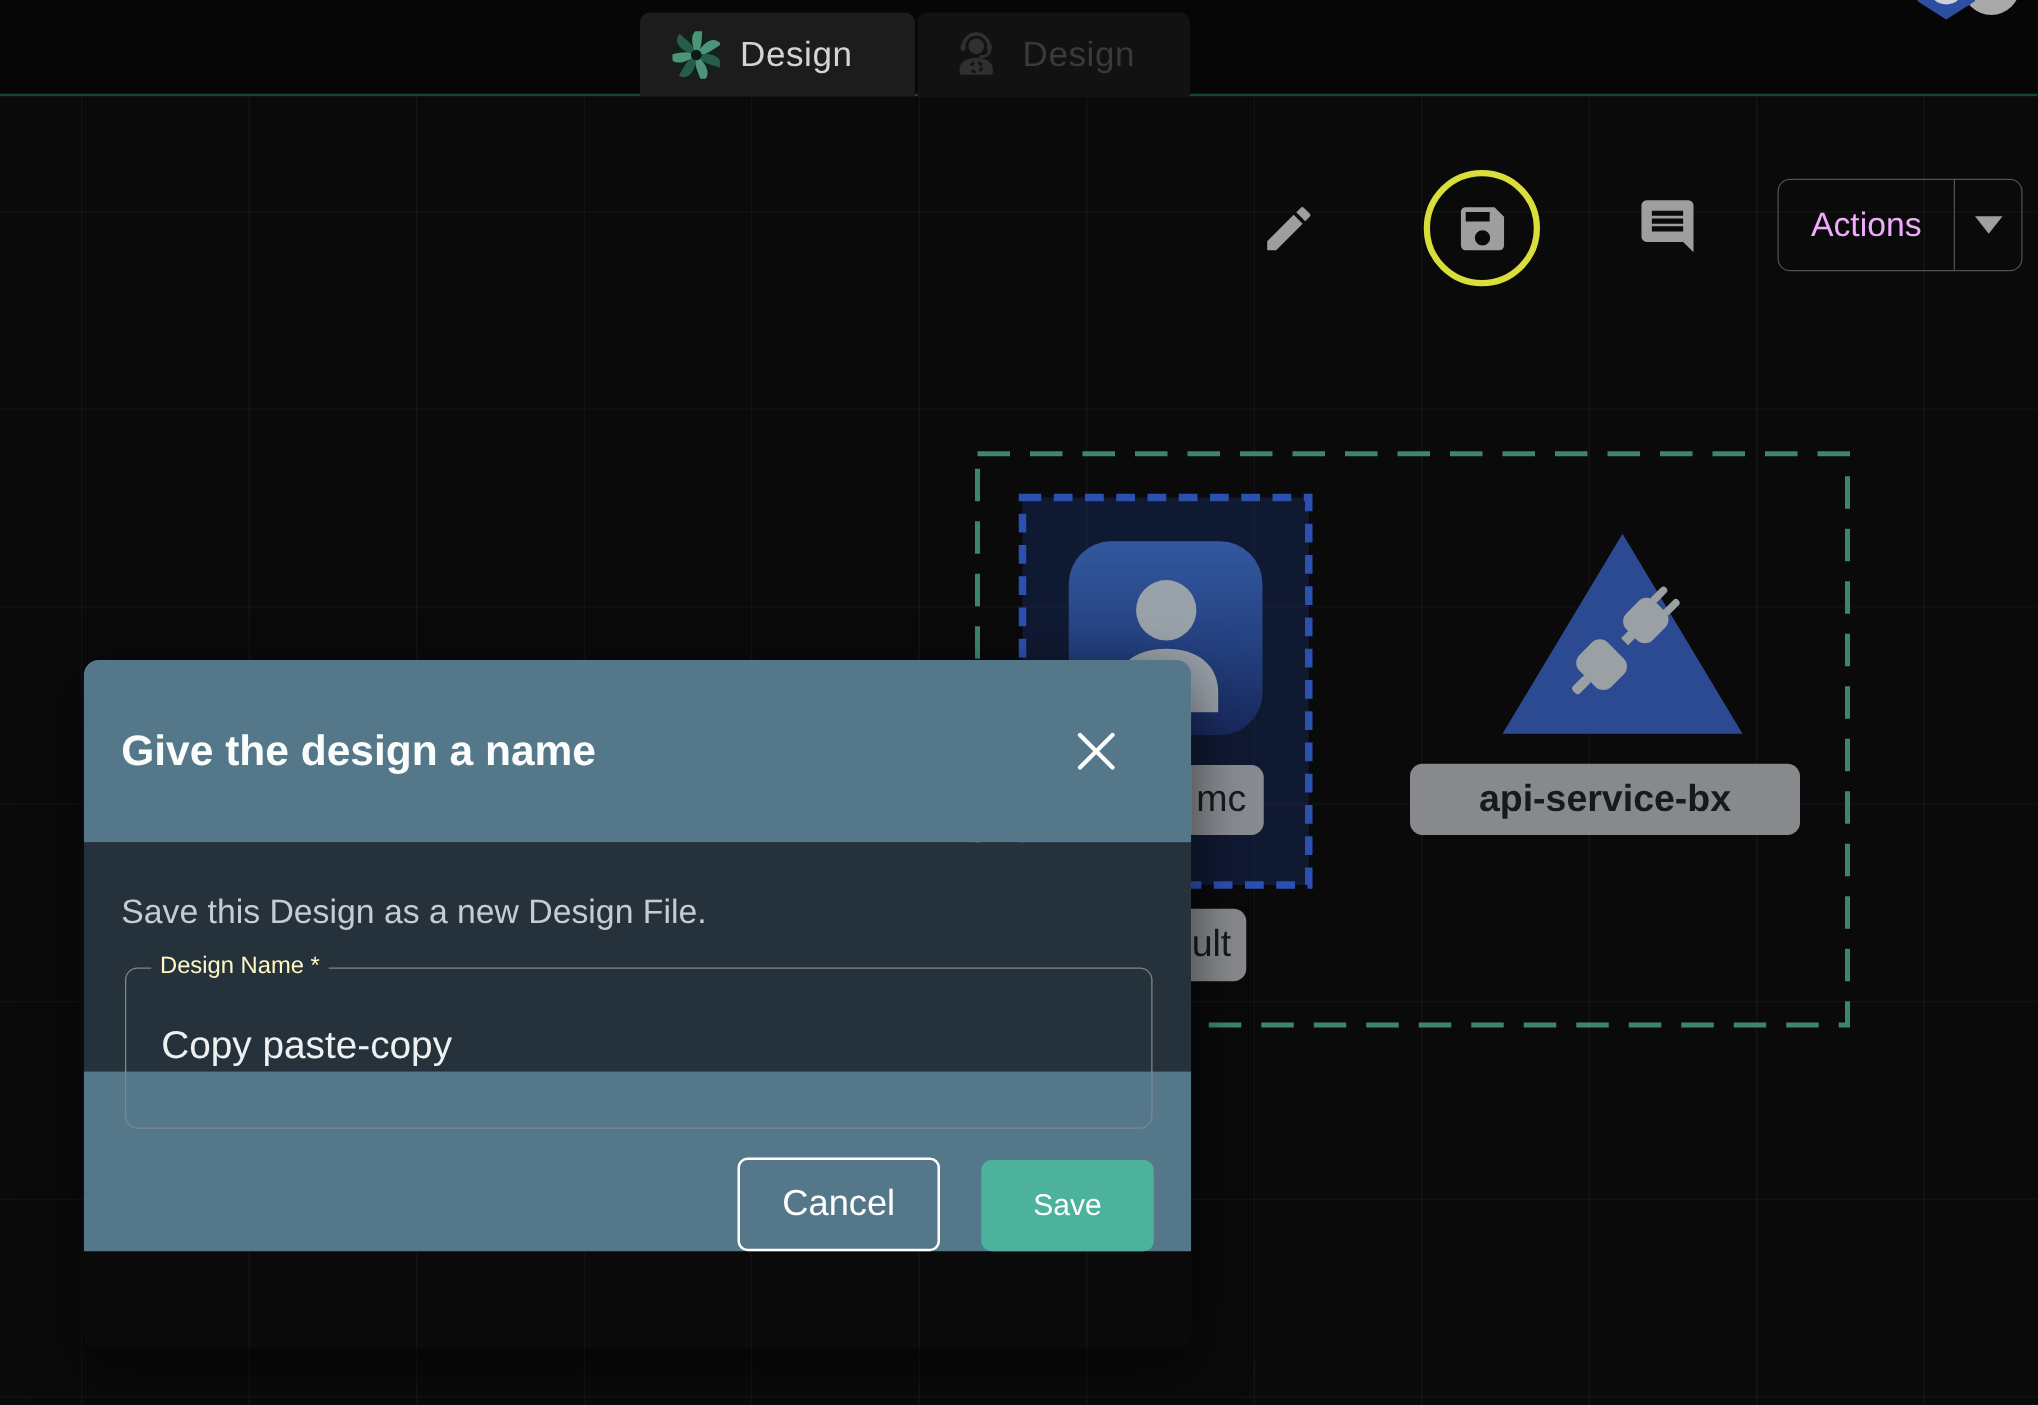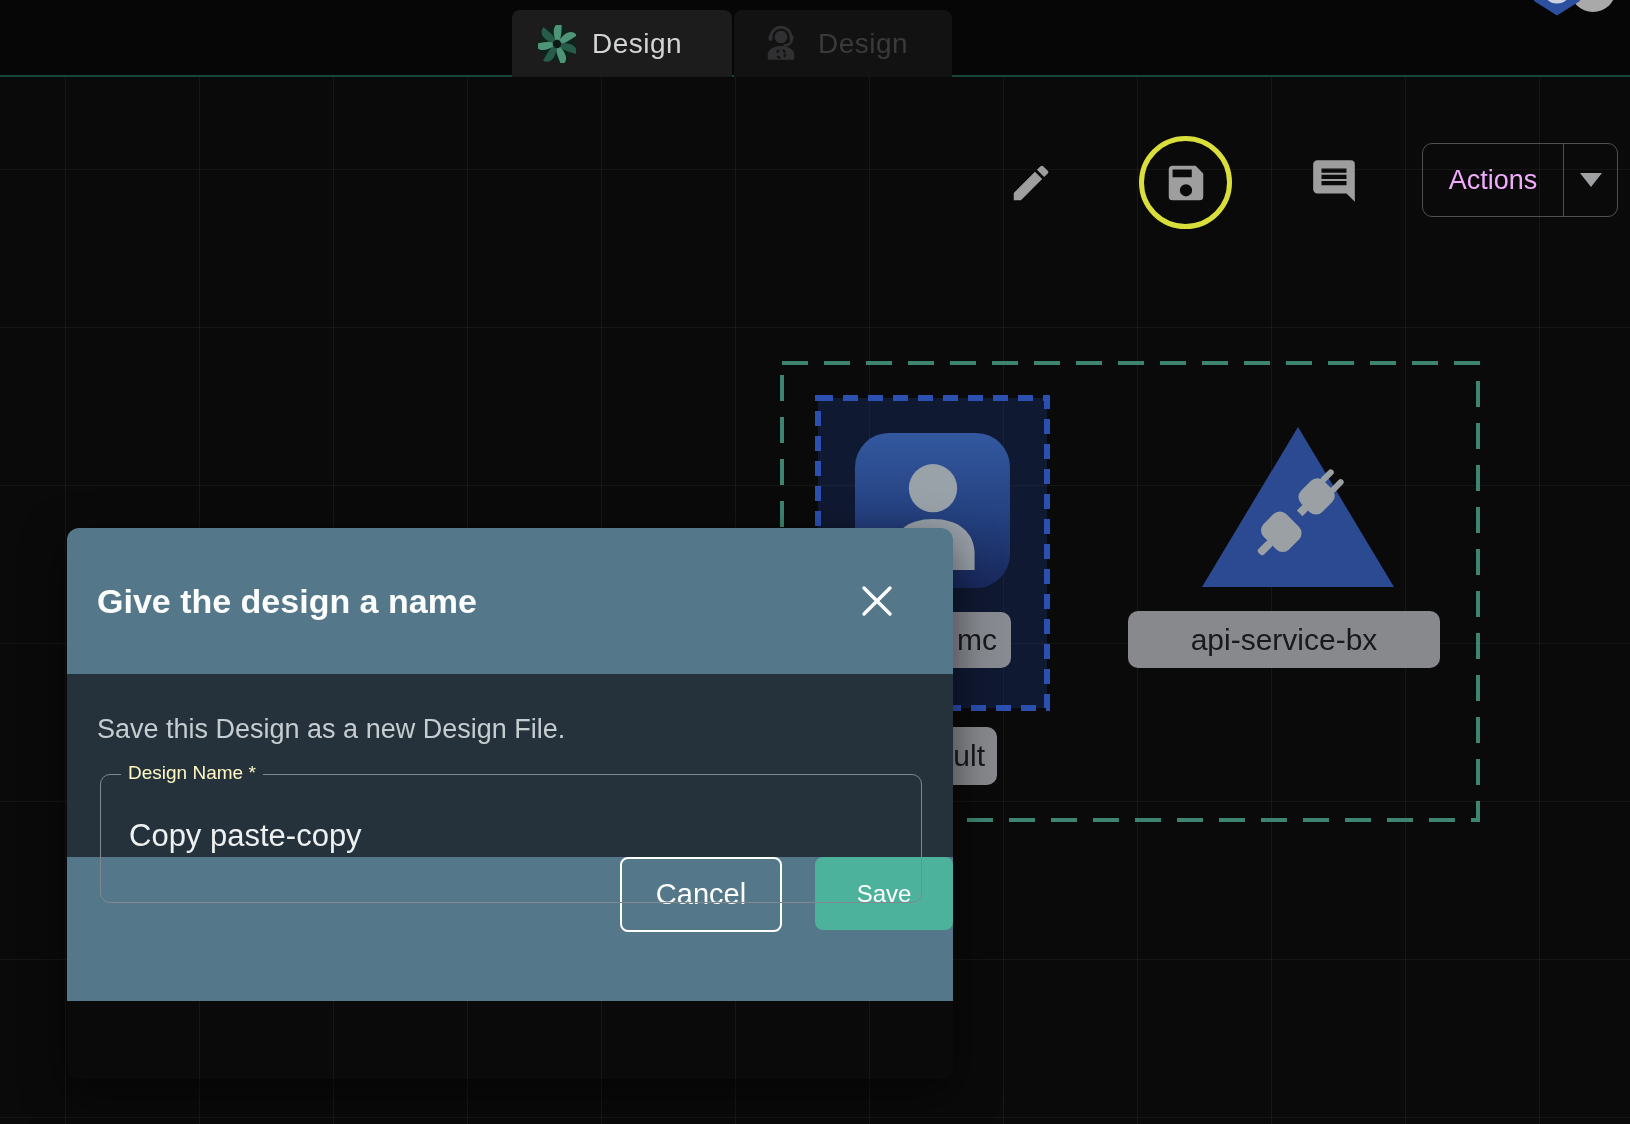--- a/index.html
+++ b/index.html
@@ -73,22 +73,22 @@
   .modal-body { height:183px; background:#26323b; position:relative; }
   .modal-desc { position:absolute; left:30px; top:40px; color:#c6cdd1; font-size:27px; }
   .field { position:absolute; left:33px; top:100px; width:822px; height:129px;
            border:1px solid #7e898f; border-radius:10px; }
   .field-label { position:absolute; top:-13px; left:20px; background:#26323b;
                  padding:0 7px; font-size:19px; color:#fef9c3; }
   .field-input { position:absolute; left:0; top:0; width:100%; height:100%;
                  background:transparent; border:none; outline:none; color:#eef1f2;
                  font-size:31px; padding-left:28px; padding-bottom:6px;
                  font-family:"Liberation Sans", sans-serif; }
-  .modal-footer { height:144px; background:#547789; display:flex; align-items:flex-start;
-                  justify-content:flex-end; gap:33px; }
+  .modal-footer { height:144px; background:#547789; display:flex; align-items:flex-end;
+                  justify-content:flex-end; gap:33px; padding-right:30px; }
   .btn-cancel { width:162px; height:75px; background:transparent; border:2px solid #ffffff;
                 border-radius:8px; color:#ffffff; font-size:29px; cursor:pointer;
                 font-family:"Liberation Sans", sans-serif; }
   .btn-save { width:138px; height:73px; background:#4db29b; border:none; border-radius:8px;
               color:#ffffff; font-size:24px; cursor:pointer;
               font-family:"Liberation Sans", sans-serif; }
 </style>
 </head>
 <body>
 
@@ -165,21 +165,21 @@
         <rect x="4" y="-62" width="6" height="16" rx="3"></rect>
         <rect x="-4" y="-17" width="8" height="9"></rect>
         <rect x="-18" y="2" width="36" height="32" rx="9"></rect>
         <rect x="-4" y="33" width="8" height="16" rx="3"></rect>
       </g>
     </svg>
   </div>
 
   <div class="node-label label-user" style="top:535px;">mc</div>
   <div class="node-label label-default" style="top:650px;">ult</div>
-  <div class="node-label label-api" style="top:534px;">api-service-bx</div>
+  <div class="node-label label-api" style="top:534px;font-weight:bold;">api-service-bx</div>
 </main>
 
 <button class="tool-btn btn-edit">
   <svg width="46" height="46" viewBox="0 0 24 24" fill="#9e9e9e">
     <path d="M3 17.25V21h3.75L17.81 9.94l-3.75-3.75L3 17.25zM20.71 7.04a1 1 0 0 0 0-1.41l-2.34-2.34a1 1 0 0 0-1.41 0l-1.83 1.83 3.75 3.75 1.83-1.83z"></path>
   </svg>
 </button>
 
 <button class="tool-btn btn-save-ring">
   <svg width="46" height="46" viewBox="0 0 24 24" fill="#9e9e9e">

